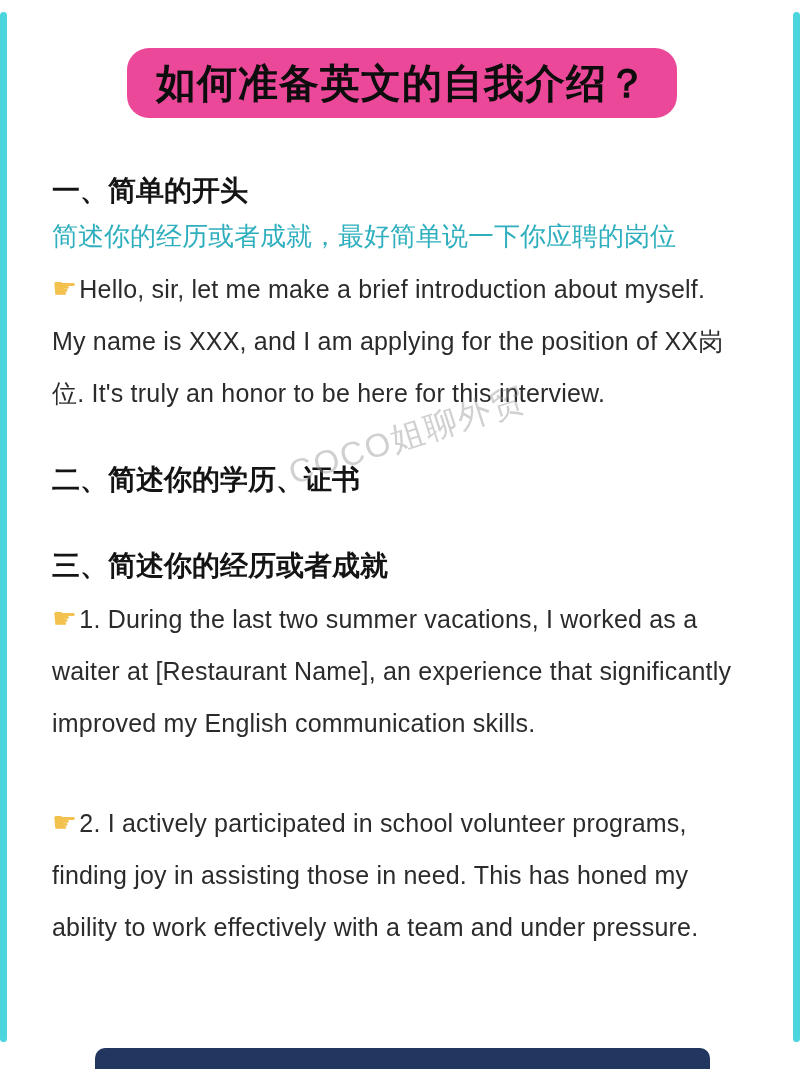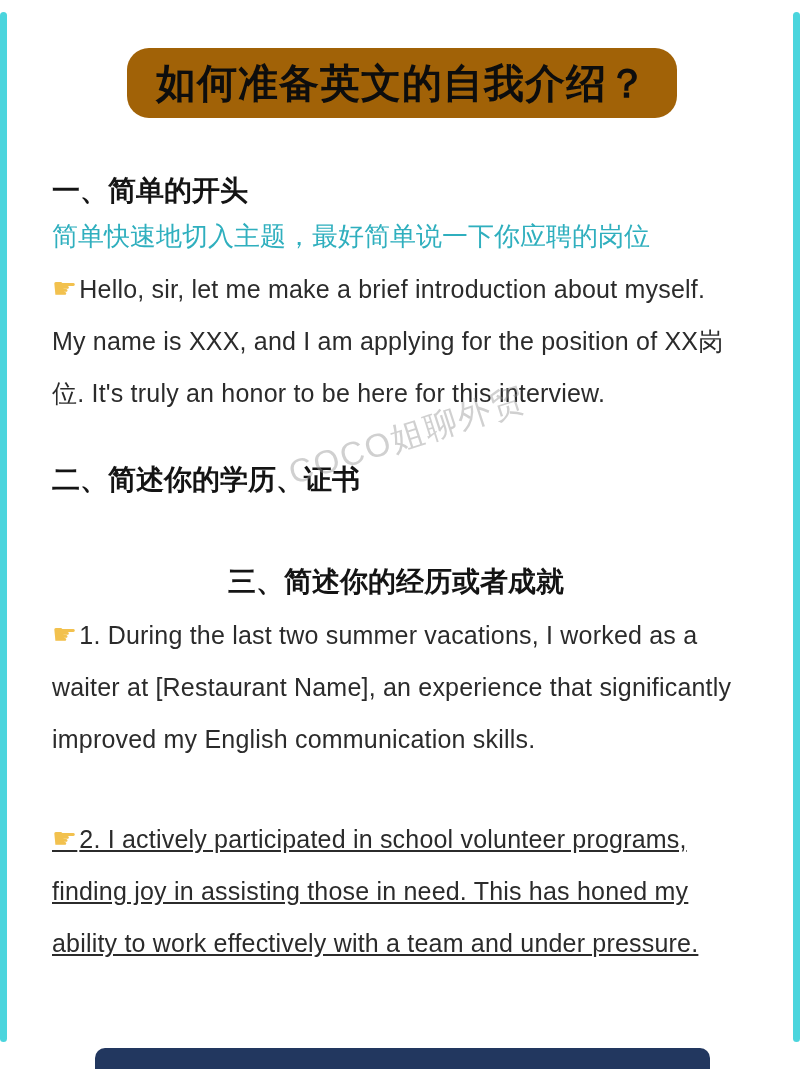--- a/index.html
+++ b/index.html
@@ -36,21 +36,21 @@
     background: #22375f;
     border-radius: 10px 10px 0 0;
   }
   
   .title-banner {
     position: absolute;
     left: 127px;
     top: 48px;
     width: 550px;
     height: 70px;
-    background: #a16207;
+    background: #ec4899;
     border-radius: 22px;
     display: flex;
     align-items: center;
     justify-content: center;
   }
   .title-banner h1 {
     margin: 0;
     font-size: 40px;
     font-weight: 800;
     color: #0d0d0d;
@@ -66,35 +66,35 @@
   }
   .section-heading {
     margin: 0;
     font-size: 28px;
     font-weight: 800;
     color: #141414;
     line-height: 34px;
   }
   .s1 .section-heading { margin-top: 56px; }
   .s2 .section-heading { margin-top: 44px; }
-  .s3 .section-heading { margin-top: 68px; text-align: center; }
+  .s3 .section-heading { margin-top: 52px; }
   .tip {
     margin: 11px 0 0 0;
     font-size: 26px;
     color: #2fafbe;
     line-height: 34px;
   }
   .para {
     margin: 10px 0 0 0;
     font-size: 25px;
     color: #2b2b2b;
     line-height: 52px;
     letter-spacing: 0.2px;
   }
-  .para.gap-top { margin-top: 48px; text-decoration: underline; }
+  .para.gap-top { margin-top: 48px; }
   .pointer {
     color: #f2c14e;
     font-size: 28px;
     margin-right: 2px;
   }
   
   .watermark {
     position: absolute;
     left: 290px;
     top: 452px;
@@ -117,21 +117,21 @@
   <div class="bottom-bar"></div>
 
   <div class="title-banner">
     <h1>如何准备英文的自我介绍？</h1>
   </div>
 
   <div class="content">
 
     <section class="s1">
       <h2 class="section-heading">一、简单的开头</h2>
-      <p class="tip">简单快速地切入主题，最好简单说一下你应聘的岗位</p>
+      <p class="tip">简述你的经历或者成就，最好简单说一下你应聘的岗位</p>
       <p class="para"><span class="pointer">☛</span><span>Hello, sir, let me make a brief introduction about myself. My name is XXX, and I am applying for the position of XX岗位. It's truly an honor to be here for this interview.</span></p>
     </section>
 
     <section class="s2">
       <h2 class="section-heading">二、简述你的学历、证书</h2>
     </section>
 
     <section class="s3">
       <h2 class="section-heading">三、简述你的经历或者成就</h2>
       <p class="para"><span class="pointer">☛</span><span>1. During the last two summer vacations, I worked as a waiter at [Restaurant Name], an experience that significantly improved my English communication skills.</span></p>

